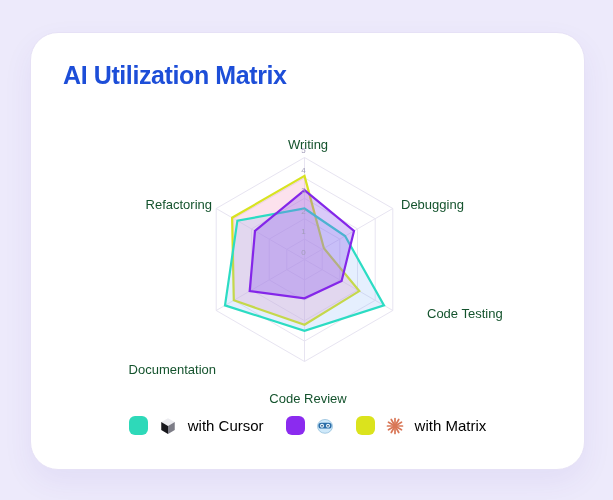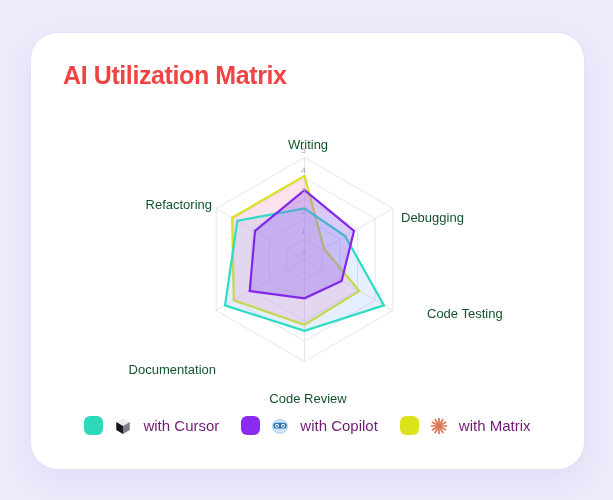--- a/index.html
+++ b/index.html
@@ -10,37 +10,37 @@
     overflow:hidden;position:relative;
   }
   .card{
     position:absolute;left:30px;top:32px;width:553px;height:436px;
     background:#ffffff;border:1px solid #e6e1f6;border-radius:28px;
     box-shadow:0 12px 30px rgba(84,63,181,0.07);
   }
   .page-title{
     position:absolute;left:32px;top:28px;margin:0;
     font-size:25px;font-weight:700;letter-spacing:-0.4px;
-    color:#ef4444;
+    color:#1d4ed8;
   }
   .chart-area{position:absolute;left:-30px;top:-32px;width:613px;height:500px;pointer-events:none;}
   .chart-area svg{position:absolute;left:0;top:0;}
   .axis-label{
     position:absolute;font-size:13px;color:#14532d;white-space:nowrap;
   }
   .anchor-mid{transform:translateX(-50%);}
   .anchor-end{transform:translateX(-100%);}
   .legend{
     position:absolute;left:0;right:0;top:383px;
     display:flex;justify-content:center;align-items:center;gap:22px;
   }
   .legend-item{display:flex;align-items:center;gap:11px;cursor:pointer;}
   .swatch{width:19px;height:19px;border-radius:6px;display:inline-block;}
   .brand-icon{width:18px;height:18px;display:inline-block;line-height:0;}
-  .legend-label{font-size:15px;color:#701a75;}
+  .legend-label{font-size:15px;color:#000000;}
 </style>
 </head>
 <body>
 
 <div class="card">
 
   <h1 class="page-title">AI Utilization Matrix</h1>
 
   <div class="chart-area">
     <svg id="radar-svg" width="613" height="500" viewBox="0 0 613 500">
@@ -60,21 +60,21 @@
         <polygon points="303.5,189.1 353.0,229.9 340.6,279.9 303.5,297.3 248.7,290.1 254.0,229.9" fill="rgba(143,95,238,0.33)" stroke="#8426e9" stroke-width="2.2" stroke-linejoin="miter"></polygon>
         <text x="302.5" y="253.5" text-anchor="middle" font-size="8" fill="#a29db9" font-family="&quot;Liberation Sans&quot;, sans-serif">0</text>
         <text x="302.5" y="233.1" text-anchor="middle" font-size="8" fill="#a29db9" font-family="&quot;Liberation Sans&quot;, sans-serif">1</text>
         <text x="302.5" y="212.7" text-anchor="middle" font-size="8" fill="#a29db9" font-family="&quot;Liberation Sans&quot;, sans-serif">2</text>
         <text x="302.5" y="192.3" text-anchor="middle" font-size="8" fill="#a29db9" font-family="&quot;Liberation Sans&quot;, sans-serif">3</text>
         <text x="302.5" y="171.9" text-anchor="middle" font-size="8" fill="#a29db9" font-family="&quot;Liberation Sans&quot;, sans-serif">4</text>
         <text x="302.5" y="151.5" text-anchor="middle" font-size="8" fill="#a29db9" font-family="&quot;Liberation Sans&quot;, sans-serif">5</text>
       </svg>
 
     <div class="axis-label anchor-mid" style="left:307px;top:136px;">Writing</div>
-    <div class="axis-label" style="left:400px;top:209px;">Debugging</div>
+    <div class="axis-label" style="left:400px;top:196px;">Debugging</div>
     <div class="axis-label" style="left:426px;top:305px;">Code Testing</div>
     <div class="axis-label anchor-mid" style="left:307px;top:390px;">Code Review</div>
     <div class="axis-label anchor-end" style="left:215px;top:313px;margin-top:48px;">Documentation</div>
     <div class="axis-label anchor-end" style="left:211px;top:196px;text-align:center;">Refactoring</div>
   </div>
 
   <div class="legend">
 
     <div class="legend-item">
       <span class="swatch" style="background: rgb(46, 217, 185);"></span>
@@ -93,21 +93,20 @@
       <span class="brand-icon">
         <svg width="18" height="18" viewBox="0 0 24 24">
           <ellipse cx="12" cy="12.5" rx="10" ry="9.2" fill="#cfe9fa" stroke="#8fbcd9" stroke-width="1"></ellipse>
           <rect x="3.2" y="7.8" width="17.6" height="7.6" rx="3.8" fill="#2a6da8"></rect>
           <circle cx="8" cy="11.6" r="2.7" fill="#eaf7ff"></circle>
           <circle cx="16" cy="11.6" r="2.7" fill="#eaf7ff"></circle>
           <circle cx="8" cy="11.8" r="1.1" fill="#123a5e"></circle>
           <circle cx="16" cy="11.8" r="1.1" fill="#123a5e"></circle>
         </svg>
       </span>
-      <span class="legend-label">with Copilot</span>
     </div>
 
     <div class="legend-item">
       <span class="swatch" style="background: rgb(219, 227, 29);"></span>
       <span class="brand-icon">
         <svg width="18" height="18" viewBox="0 0 24 24" id="claude-icon-svg">
             <line x1="2.00" y1="12.00" x2="22.00" y2="12.00" stroke="#d97757" stroke-width="2.3" stroke-linecap="round"></line>
             <line x1="3.34" y1="7.00" x2="20.66" y2="17.00" stroke="#d97757" stroke-width="2.3" stroke-linecap="round"></line>
             <line x1="7.00" y1="3.34" x2="17.00" y2="20.66" stroke="#d97757" stroke-width="2.3" stroke-linecap="round"></line>
             <line x1="12.00" y1="2.00" x2="12.00" y2="22.00" stroke="#d97757" stroke-width="2.3" stroke-linecap="round"></line>

